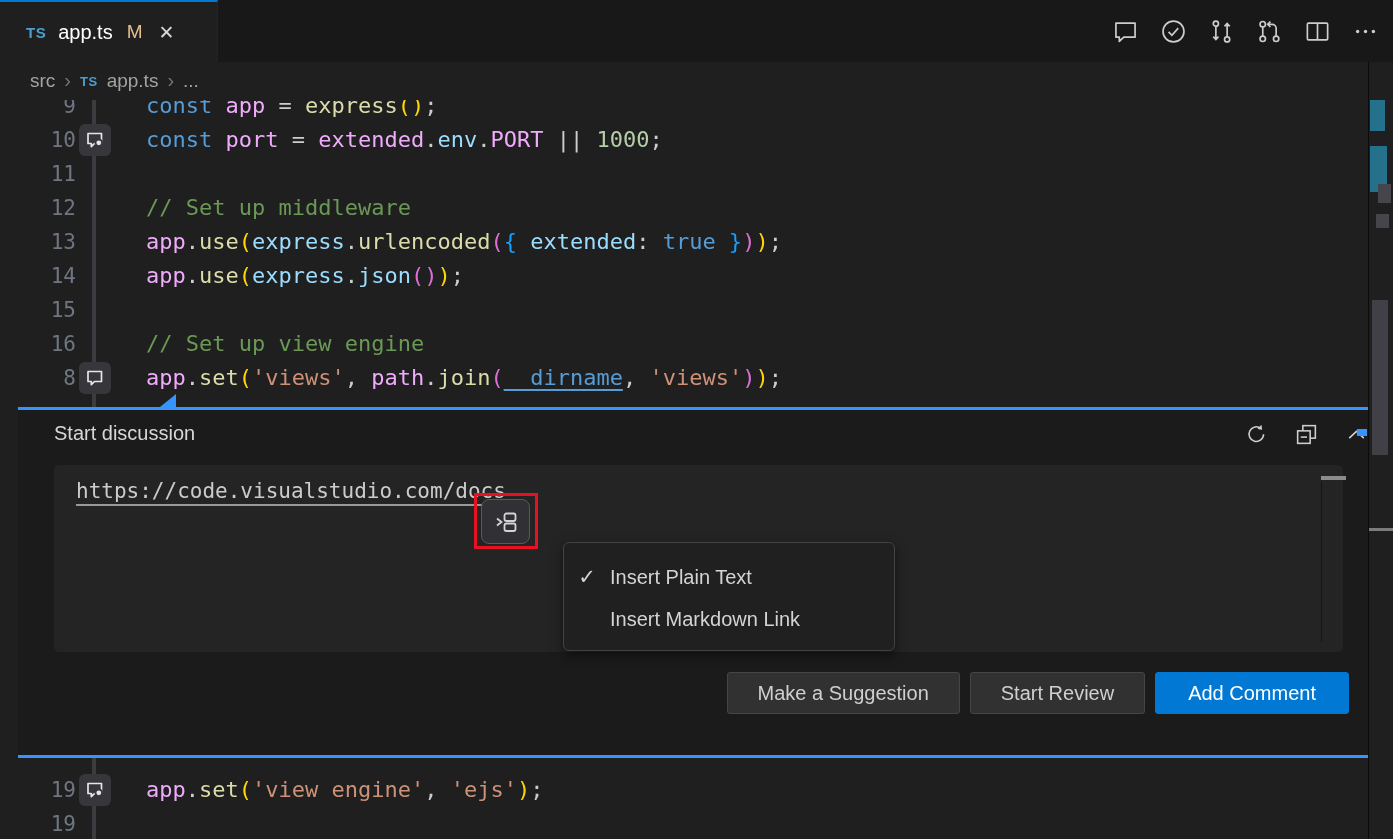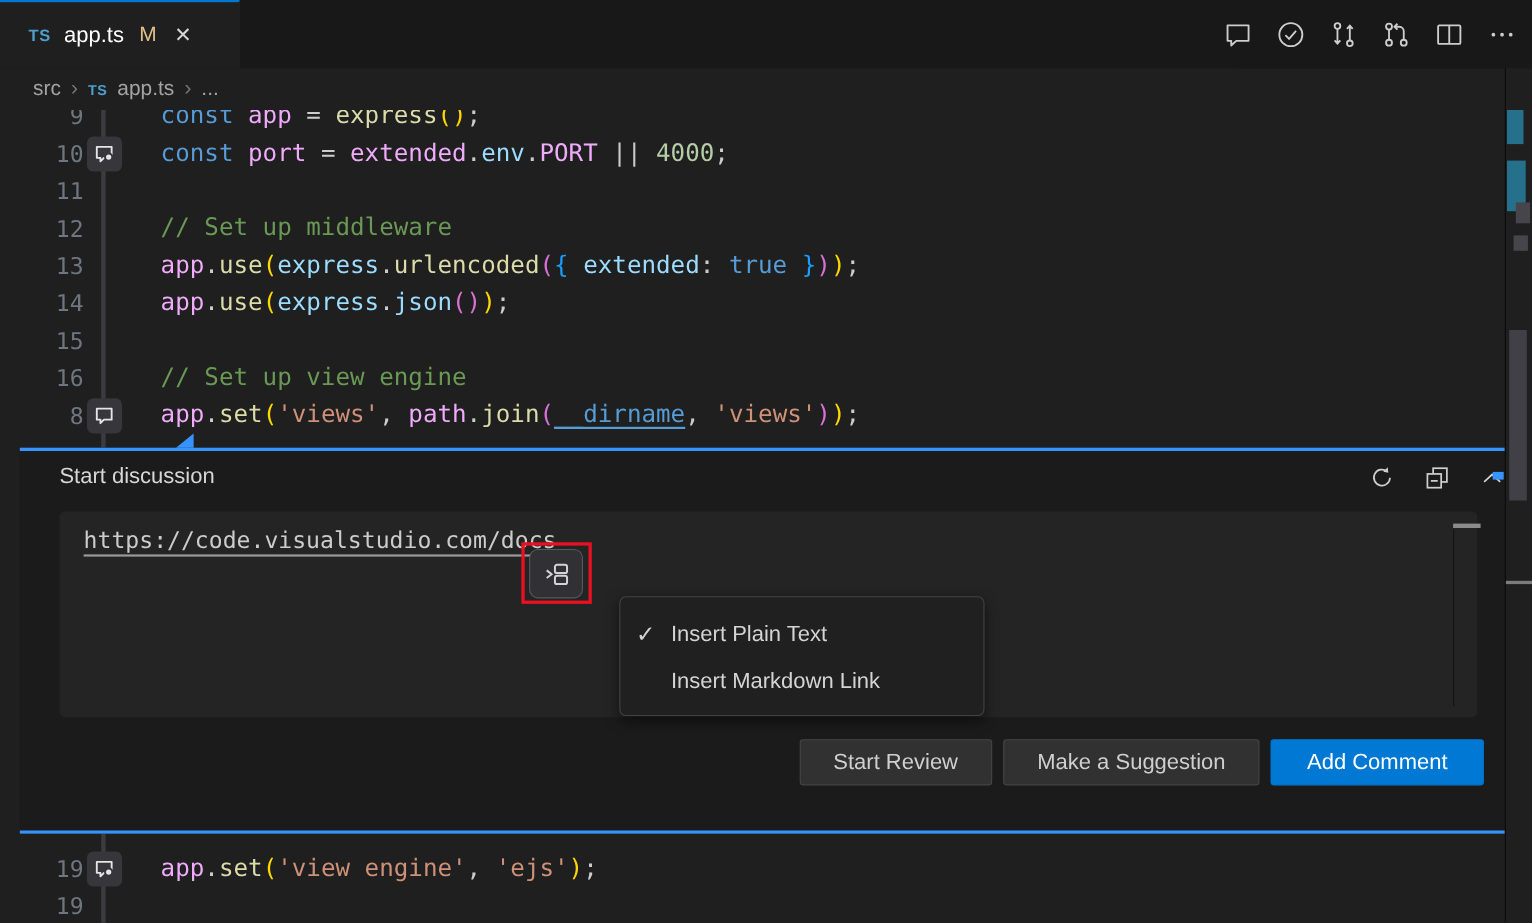--- a/index.html
+++ b/index.html
@@ -162,21 +162,21 @@
         <div class="code"><span class="tk-kw">const </span><span class="tk-var">app</span><span class="tk-pun"> = </span><span class="tk-fn">express</span><span class="tk-b1">()</span><span class="tk-pun">;</span></div>
       </div>
       <div class="code-line">
         <div class="ln">10</div>
         <div class="glyph">
           <svg width="20" height="20" viewBox="0 0 20 20" fill="none" stroke="#e6e6e6" stroke-width="1.7">
             <path d="M3 3.5 h13.5 v10 h-7 l-3.2 3.2 v-3.2 H3 z" stroke-linejoin="round"></path>
             <circle cx="13.8" cy="12.8" r="3.3" fill="#e6e6e6" stroke="#37373b" stroke-width="1.8"></circle>
           </svg>
         </div>
-        <div class="code"><span class="tk-kw">const </span><span class="tk-var">port</span><span class="tk-pun"> = </span><span class="tk-var">extended</span><span class="tk-pun">.</span><span class="tk-prop">env</span><span class="tk-pun">.</span><span class="tk-var">PORT</span><span class="tk-pun"> || </span><span class="tk-num">4000</span><span class="tk-pun">;</span></div>
+        <div class="code"><span class="tk-kw">const </span><span class="tk-var">port</span><span class="tk-pun"> = </span><span class="tk-var">extended</span><span class="tk-pun">.</span><span class="tk-prop">env</span><span class="tk-pun">.</span><span class="tk-var">PORT</span><span class="tk-pun"> || </span><span class="tk-num">1000</span><span class="tk-pun">;</span></div>
       </div>
       <div class="code-line">
         <div class="ln">11</div>
         <div class="code"></div>
       </div>
       <div class="code-line">
         <div class="ln">12</div>
         <div class="code"><span class="tk-cmt">// Set up middleware</span></div>
       </div>
       <div class="code-line">
@@ -251,22 +251,22 @@
       <span class="menu-check">✓</span>
       <span class="menu-label">Insert Plain Text</span>
     </div>
     <div class="menu-item">
       <span class="menu-check"></span>
       <span class="menu-label">Insert Markdown Link</span>
     </div>
   </div>
 
   <div id="btn-row">
+    <div class="btn btn-secondary">Make a Suggestion</div>
     <div class="btn btn-secondary">Start Review</div>
-    <div class="btn btn-secondary">Make a Suggestion</div>
     <div class="btn btn-primary">Add Comment</div>
   </div>
 </div>
 
 <div id="editor-bottom" class="editor-sec">
   <div class="range-bar"></div>
   <div id="lines-bottom">
       <div class="code-line">
         <div class="ln">19</div>
         <div class="glyph">

